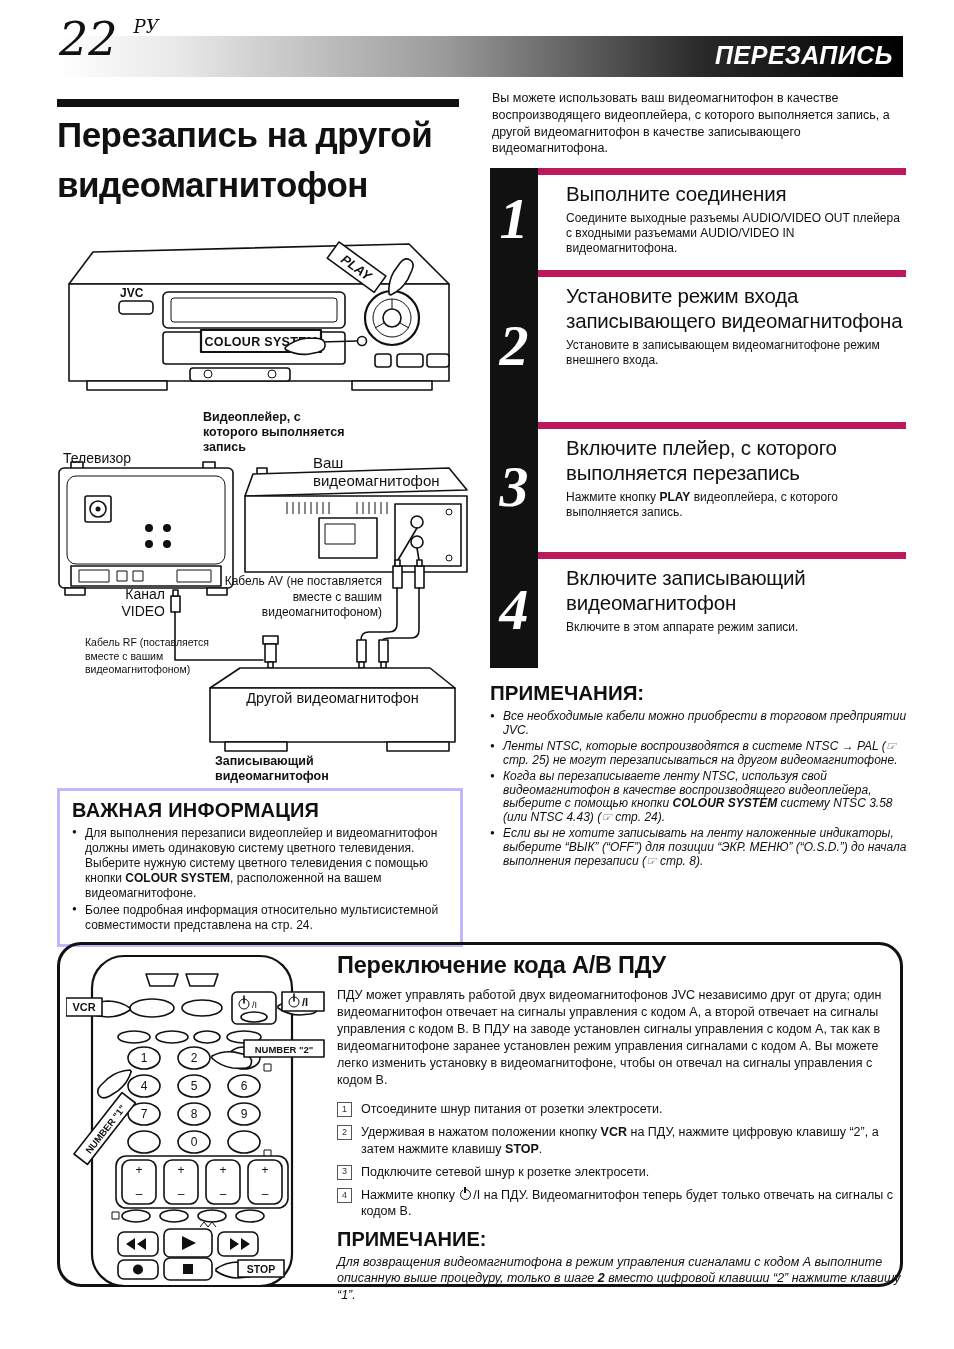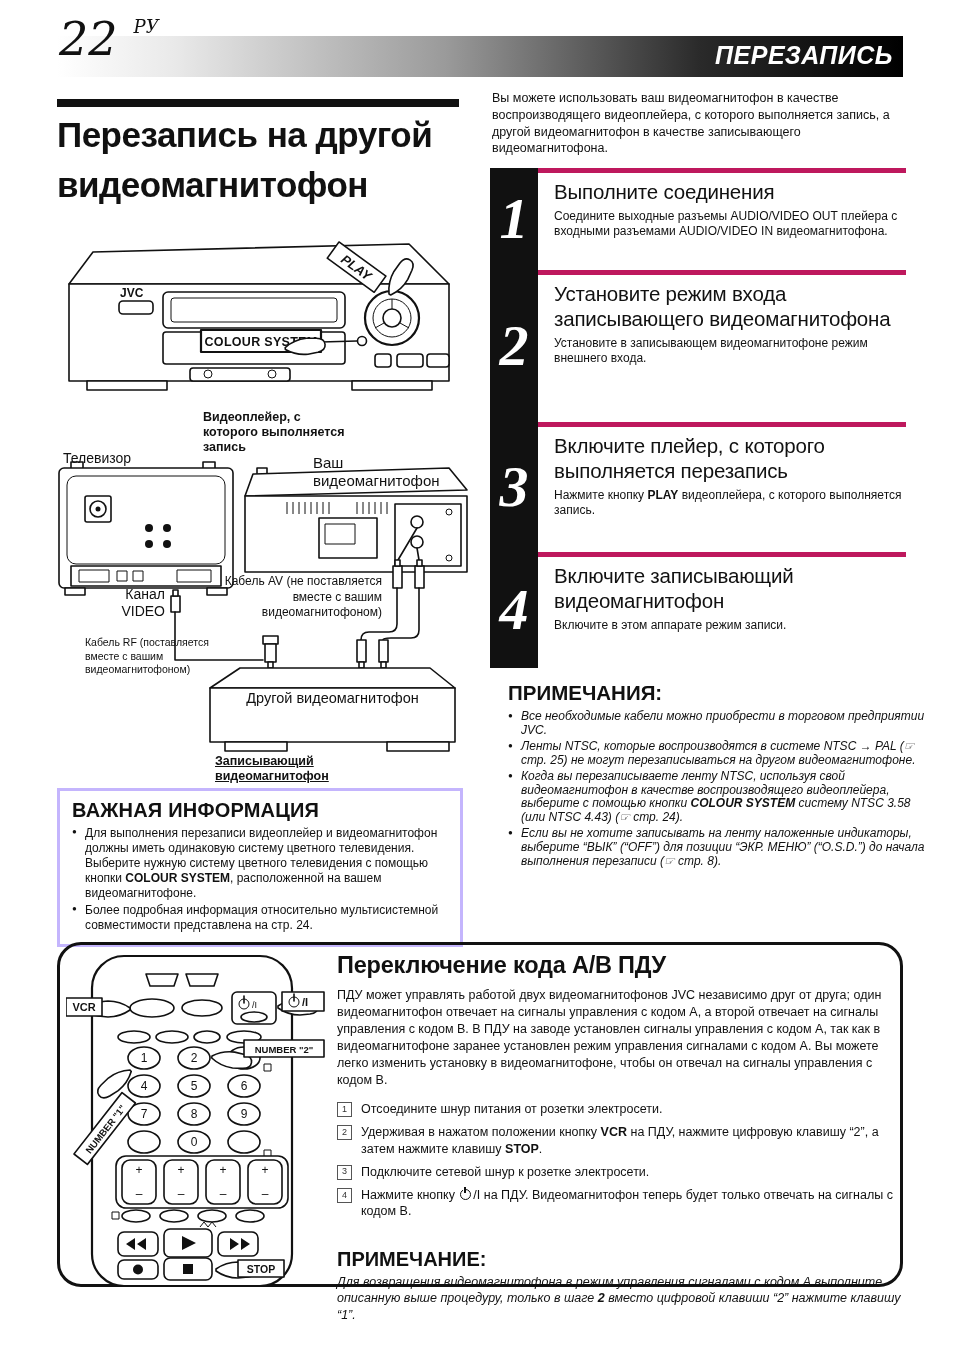--- a/index.html
+++ b/index.html
@@ -30,41 +30,41 @@
   .blist li{position:relative;padding-left:13px;font-size:12px;line-height:1.26;margin:1px 0;}
   .blist li::before{content:"\25CF";position:absolute;left:0;top:1px;font-size:8px;}
 
   
   .intro{position:absolute;left:492px;top:90px;width:412px;margin:0;font-size:12.5px;line-height:1.34;}
   .steps{position:absolute;left:490px;top:168px;width:416px;}
   .step{display:flex;}
   .stepbar{flex:0 0 48px;background:#111;color:#fff;display:flex;align-items:center;justify-content:center;}
   .stepbar span{font-family:"Liberation Serif","DejaVu Serif",serif;font-style:italic;font-weight:bold;
         font-size:58px;line-height:1;}
-  .steptxt{flex:1;border-top:5px solid #be185d;padding:6px 0 10px 16px;}
+  .steptxt{flex:1;border-top:7px solid #be185d;padding:6px 0 10px 28px;}
   .steptxt h4{margin:0;font-size:20.5px;line-height:1.22;font-weight:normal;letter-spacing:-.2px;}
   .steptxt p{margin:5px 0 0 0;font-size:12px;line-height:1.24;}
   .step:nth-child(1){min-height:102px;} .step:nth-child(2){min-height:152px;}
   .step:nth-child(3){min-height:130px;} .step:nth-child(4){min-height:116px;}
 
-  .notes{position:absolute;left:508px;top:681px;width:420px;}
+  .notes{position:absolute;left:490px;top:681px;width:420px;}
   .notes h3{margin:0 0 5px 0;font-size:20.5px;}
   .notes .blist li{font-style:italic;line-height:1.16;margin:2px 0;}
 
   
   .bottombox{position:absolute;left:57px;top:942px;width:846px;height:345px;box-sizing:border-box;
         border:3px solid #111;border-radius:24px;}
   .remote{position:absolute;left:66px;top:946px;width:260px;height:350px;z-index:2;}
   .codecol{position:absolute;left:337px;top:952px;width:568px;}
   .codecol h2{margin:0 0 8px 0;font-size:23.5px;letter-spacing:-.2px;}
   .codecol .cintro{margin:0 0 12px 0;font-size:12.5px;line-height:1.36;}
   .cstep{display:flex;gap:9px;margin:7px 0;font-size:12.5px;line-height:1.3;}
   .cmark{flex:0 0 auto;width:13px;height:13px;border:1px solid #555;font-size:9px;
         display:flex;align-items:center;justify-content:center;margin-top:1px;color:#333;}
-  .codecol h3{margin:28px 0 3px 0;font-size:20px;}
+  .codecol h3{margin:8px 0 3px 0;font-size:20px;}
   .cnote{margin:0;font-style:italic;font-size:12.5px;line-height:1.32;}
 
   .b{font-weight:bold;}
   .icon-power{display:inline-block;width:9px;height:9px;border:1.5px solid #111;border-radius:50%;
         position:relative;margin:0 2px -1px 2px;}
   .icon-power::before{content:"";position:absolute;left:1.5px;top:-3px;width:3px;height:4px;background:#fff;}
   .icon-power::after{content:"";position:absolute;left:2.8px;top:-3.5px;width:1.6px;height:6px;background:#111;}
 
   
   svg{display:block;}
@@ -197,21 +197,21 @@
       <rect class="fw" x="168" y="332" width="62" height="9"></rect>
       <rect class="fw" x="330" y="332" width="62" height="9"></rect>
     </svg>
     <div class="lab" style="left:146px;top:0;width:142px;font-weight:bold;font-size:12.5px;">Видеоплейер, с которого выполняется запись</div>
     <div class="lab" style="left:6px;top:40px;font-size:14px;">Телевизор</div>
     <div class="lab" style="left:256px;top:44px;font-size:15px;">Ваш видеомагнитофон</div>
     <div class="lab" style="left:150px;top:164px;width:175px;text-align:right;font-size:12px;line-height:1.3;">Кабель AV (не поставляется вместе с вашим видеомагнитофоном)</div>
     <div class="lab" style="left:44px;top:176px;width:64px;font-size:14px;text-align:right;">Канал VIDEO</div>
     <div class="lab" style="left:28px;top:226px;width:150px;font-size:10.5px;line-height:1.3;">Кабель RF (поставляется вместе с вашим видеомагнитофоном)</div>
     <div class="lab" style="left:153px;top:280px;width:245px;text-align:center;font-size:14.5px;">Другой видеомагнитофон</div>
-    <div class="lab" style="left:158px;top:344px;width:170px;font-weight:bold;font-size:12.5px;text-decoration:underline;">Записывающий видеомагнитофон</div>
+    <div class="lab" style="left:158px;top:344px;width:170px;font-weight:bold;font-size:12.5px;">Записывающий видеомагнитофон</div>
   </div>
 
   <div class="impbox">
     <h3>ВАЖНАЯ ИНФОРМАЦИЯ</h3>
     <ul class="blist">
       <li><span>Для выполнения перезаписи видеоплейер и видеомагнитофон должны иметь одинаковую систему цветного телевидения. Выберите нужную систему цветного телевидения с помощью кнопки </span><span class="b">COLOUR SYSTEM</span><span>, расположенной на вашем видеомагнитофоне.</span></li>
       <li><span>Более подробная информация относительно мультисистемной совместимости представлена на стр. 24.</span></li>
     </ul>
   </div>
 

